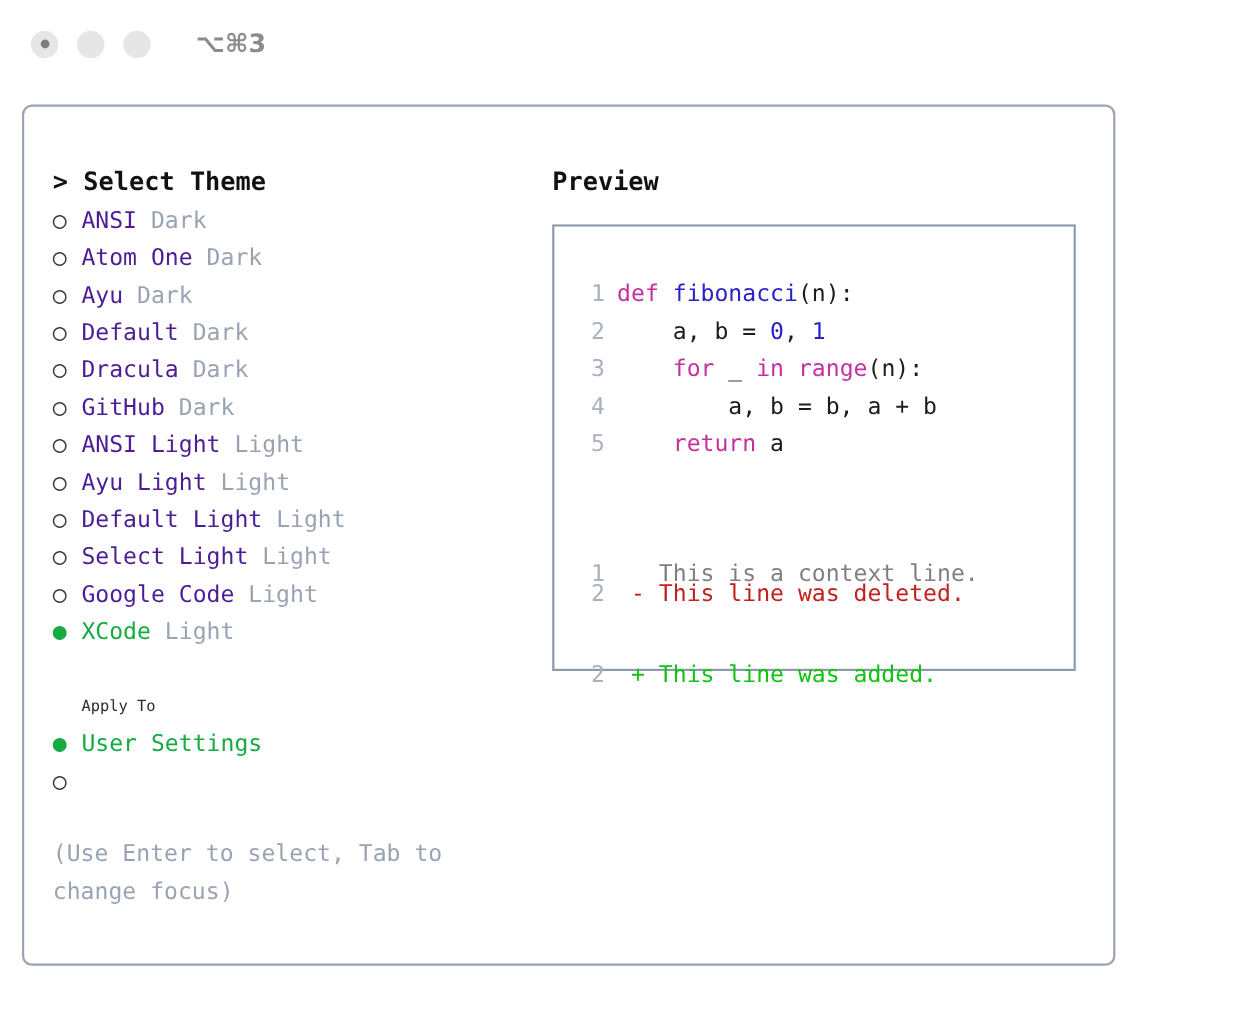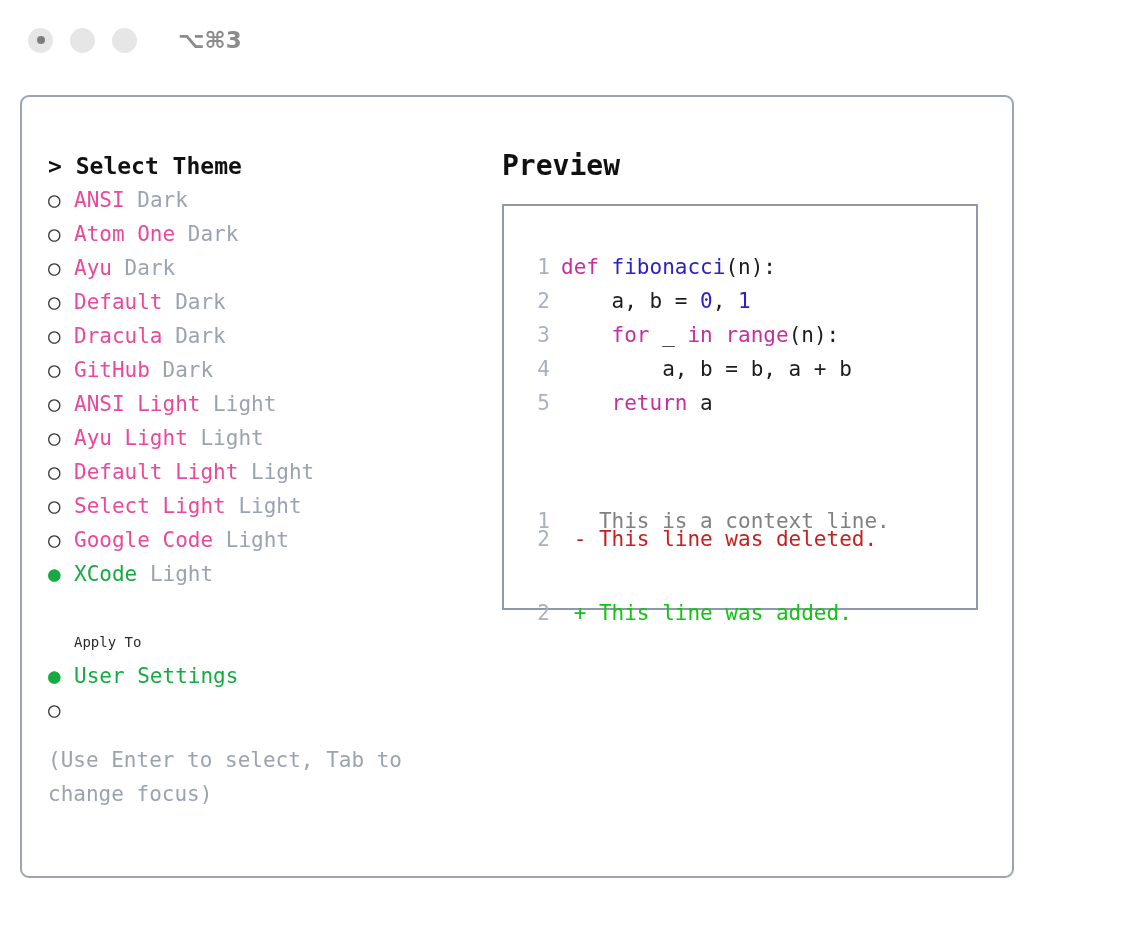--- a/index.html
+++ b/index.html
@@ -87,54 +87,54 @@
     white-space: pre;
   }
   .marker {
     display: inline-block;
     width: 26px;
     flex: 0 0 26px;
     color: #3a3a3a;
     font-size: 21px;
   }
   .marker.sel { color: #15ab43; }
-  .opt-label { color: #ec4899; }
+  .opt-label { color: #4c1d95; }
   .opt-row.selected .opt-label { color: #15ab43; text-align: right; }
   .opt-tag { color: #9aa3b2; }
 
   .subhead {
     display: flex;
     align-items: center;
     line-height: 34px;
     height: 34px;
     font-size: 14px;
     white-space: pre;
   }
   .subhead .label { color: #2b2b2b; }
 
   .spacer-lg { height: 34px; }
 
   .hint {
-    margin-top: 16px;
+    margin-top: 32px;
     font-size: 21px;
     line-height: 34px;
     color: #9aa3b2;
     width: 400px;
     white-space: pre-wrap;
   }
 
   
   .right-col {
     position: absolute;
     left: 480px;
     top: 52px;
     width: 490px;
   }
   .preview-head {
-    font-size: 28px;
+    font-size: 23px;
     font-weight: bold;
     color: #111111;
     line-height: 34px;
   }
   .preview-box {
     margin-top: 21px;
     width: 476px;
     height: 406px;
     border: 2px solid #8e9aab;
     box-sizing: border-box;

